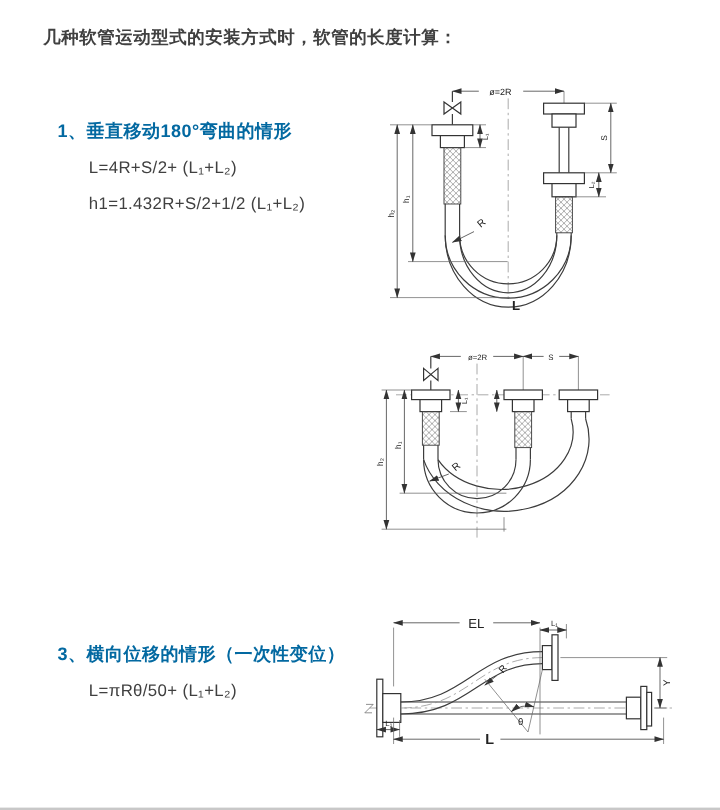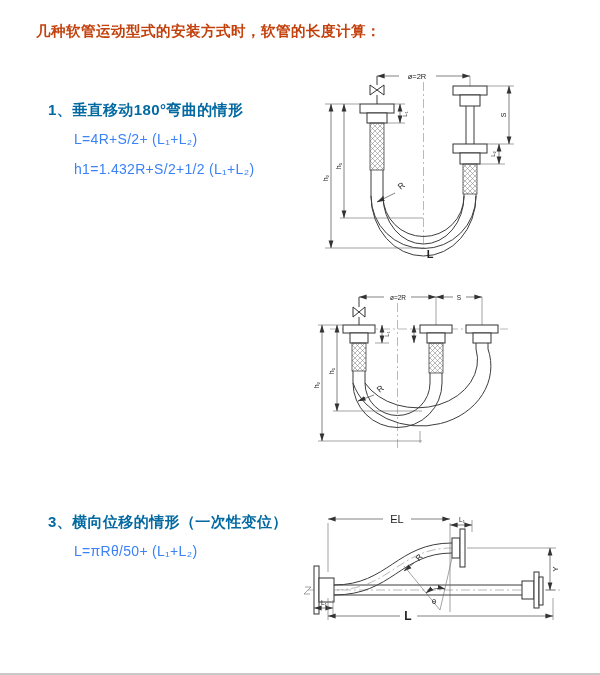--- a/index.html
+++ b/index.html
@@ -1,24 +1,24 @@
 <!DOCTYPE html>
 <html><head>
 <meta charset="utf-8">
 <style>
   html,body{margin:0;padding:0;background:#ffffff;}
   .page{position:relative;width:600px;height:675px;background:#fff;overflow:hidden;
         font-family:"Liberation Sans","DejaVu Sans",sans-serif;color:#111;
         border-bottom:2px solid #c8c8c8;box-sizing:border-box;}
   .title{position:absolute;left:36px;top:22px;margin:0;font-size:14.5px;font-weight:700;
-         letter-spacing:0.5px;color:#c2410c;}
+         letter-spacing:0.5px;color:#404040;}
   .sec{position:absolute;left:48px;width:290px;}
   .sec-heading{margin:0 0 10px 0;font-size:15px;font-weight:600;line-height:20px;
                letter-spacing:0.4px;color:#0369a1;}
-  .formula{margin:0 0 12px 26px;font-size:14px;line-height:18px;letter-spacing:0.3px;color:#3b82f6;}
+  .formula{margin:0 0 12px 26px;font-size:14px;line-height:18px;letter-spacing:0.3px;color:#404040;}
   .diagram{position:absolute;}
   .diagram text{font-family:"Liberation Sans","DejaVu Sans",sans-serif;fill:#222;}
   .hose{fill:none;stroke:#3d3d3d;stroke-width:1;}
   .thin{fill:none;stroke:#666;stroke-width:0.6;}
   .dim{fill:none;stroke:#4a4a4a;stroke-width:0.7;}
   .cl{fill:none;stroke:#8a8a8a;stroke-width:0.6;stroke-dasharray:9 3 2 3;}
   .fitting{fill:#ffffff;stroke:#333;stroke-width:1;}
   .braidrect{stroke:#444;stroke-width:0.8;}
 </style>
 </head>
@@ -28,21 +28,21 @@
 
   <h1 class="title">几种软管运动型式的安装方式时，软管的长度计算：</h1>
 
   <section class="sec" style="top:100px">
     <h2 class="sec-heading">1、垂直移动180°弯曲的情形</h2>
     <p class="formula">L=4R+S/2+ (L₁+L₂)</p>
     <p class="formula">h1=1.432R+S/2+1/2 (L₁+L₂)</p>
   </section>
 
 
-  <section class="sec" style="top:512px">
+  <section class="sec" style="top:536px">
     <h2 class="sec-heading">3、横向位移的情形（一次性变位）</h2>
     <p class="formula">L=πRθ/50+ (L₁+L₂)</p>
   </section>
 
   <svg class="diagram" style="left:315px;top:66px;width:265px;height:195px" viewBox="0 0 265 195">
     <defs>
       <pattern id="braid1" width="5" height="5" patternUnits="userSpaceOnUse">
         <path d="M0,5 L5,0 M0,0 L5,5" stroke="#777" stroke-width="0.5"></path>
       </pattern>
       <marker id="m1" markerWidth="8" markerHeight="6" refX="7.6" refY="3" orient="auto-start-reverse" markerUnits="userSpaceOnUse">

